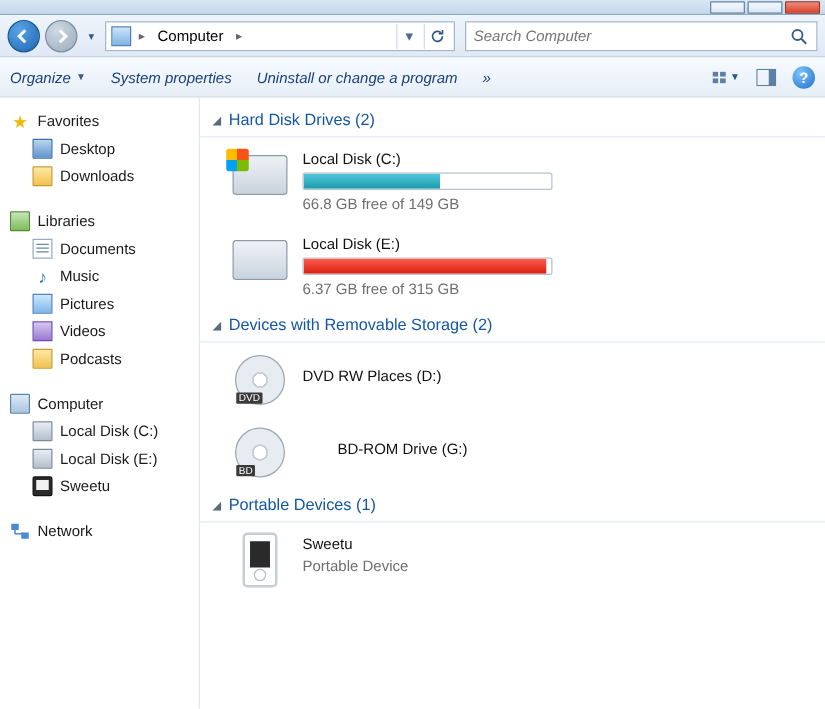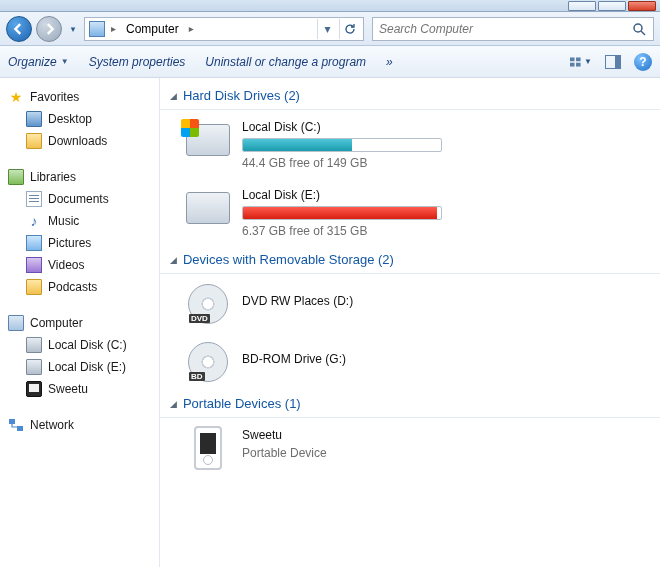--- a/index.html
+++ b/index.html
@@ -70,21 +70,21 @@
 .drive-title{color:#111;margin-bottom:4px;}
 .drive-sub{color:#6e6e6e;margin-top:4px;}
 .bar{height:14px;border:1px solid #b7c1cc;border-radius:2px;background:#fff;overflow:hidden;width:200px;}
 .bar .fill{height:100%;}
 .fill.teal{background:linear-gradient(#4fc8d9,#1b9bad);}
 .fill.red{background:linear-gradient(#ff5b4d,#d81f10);}
 
 .big-hdd{width:44px;height:32px;background:linear-gradient(#eef2f6,#c9d3de);border:1px solid #8b99a9;border-radius:3px;position:relative;}
 .big-hdd::before{content:'';position:absolute;left:-6px;top:-6px;width:18px;height:18px;border-radius:2px;}
 .big-hdd.win::before{background:conic-gradient(#f65314 0 25%,#7cbb00 0 50%,#00a1f1 0 75%,#ffbb00 0 100%);}
-.big-dvd{width:40px;height:40px;border-radius:50%;background:radial-gradient(circle,#fff 0 18%,#c9d0d8 19% 24%,#e7ecf1 25% 78%,#b7c0ca 79% 100%);border:1px solid #9aa6b3;position:relative;font-weight:bold;}
+.big-dvd{width:40px;height:40px;border-radius:50%;background:radial-gradient(circle,#fff 0 18%,#c9d0d8 19% 24%,#e7ecf1 25% 78%,#b7c0ca 79% 100%);border:1px solid #9aa6b3;position:relative;}
 .big-dvd .tag{position:absolute;left:0;bottom:0;font-size:8px;background:#3a3a3a;color:#fff;padding:0 2px;border-radius:1px;}
 .big-phone{width:28px;height:44px;background:#fff;border:2px solid #c7cdd4;border-radius:4px;position:relative;}
 .big-phone::after{content:'';position:absolute;bottom:3px;left:50%;transform:translateX(-50%);width:8px;height:8px;border:1px solid #b5bcc4;border-radius:50%;}
 .big-phone::before{content:'';position:absolute;top:5px;left:4px;right:4px;bottom:14px;background:#2a2a2a;}
 
 hr.sep{border:none;border-top:1px solid #e4eaf1;margin:2px -10px;}
 </style>
 </head>
 <body>
 
@@ -256,21 +256,21 @@
 
     <div class="drive">
       <div class="drive-icon">
           <div class="big-hdd win"></div>
         </div>
       <div class="drive-body">
         <div class="drive-title">Local Disk (C:)</div>
         <div class="bar">
             <div class="fill teal" id="bar-c" style="width: 55%;"></div>
           </div>
-        <div class="drive-sub">44.4 GB free of 149 GB</div>
+        <div class="drive-sub">66.8 GB free of 149 GB</div>
       </div>
     </div>
 
     <div class="drive">
       <div class="drive-icon">
           <div class="big-hdd"></div>
         </div>
       <div class="drive-body">
         <div class="drive-title">Local Disk (E:)</div>
         <div class="bar">
@@ -297,21 +297,21 @@
       </div>
     </div>
 
     <div class="drive">
       <div class="drive-icon">
           <div class="big-dvd">
             <span class="tag">BD</span>
           </div>
         </div>
       <div class="drive-body">
-        <div class="drive-title" style="margin-top:10px;">BD-ROM Drive (G:)</div>
+        <div class="drive-title" style="margin-top:10px;margin-left:28px;">BD-ROM Drive (G:)</div>
       </div>
     </div>
 
     <div class="cat-head">
       <span class="tri">◢</span>
       <span>Portable Devices (1)</span>
     </div>
     <hr class="sep">
 
     <div class="drive">

